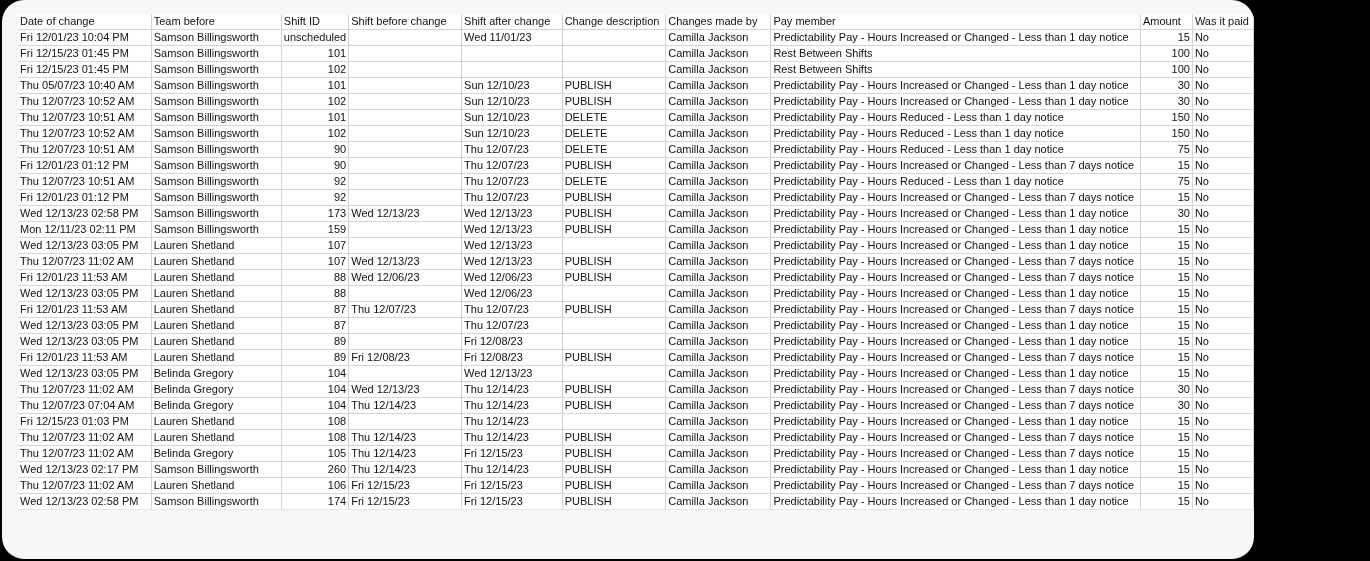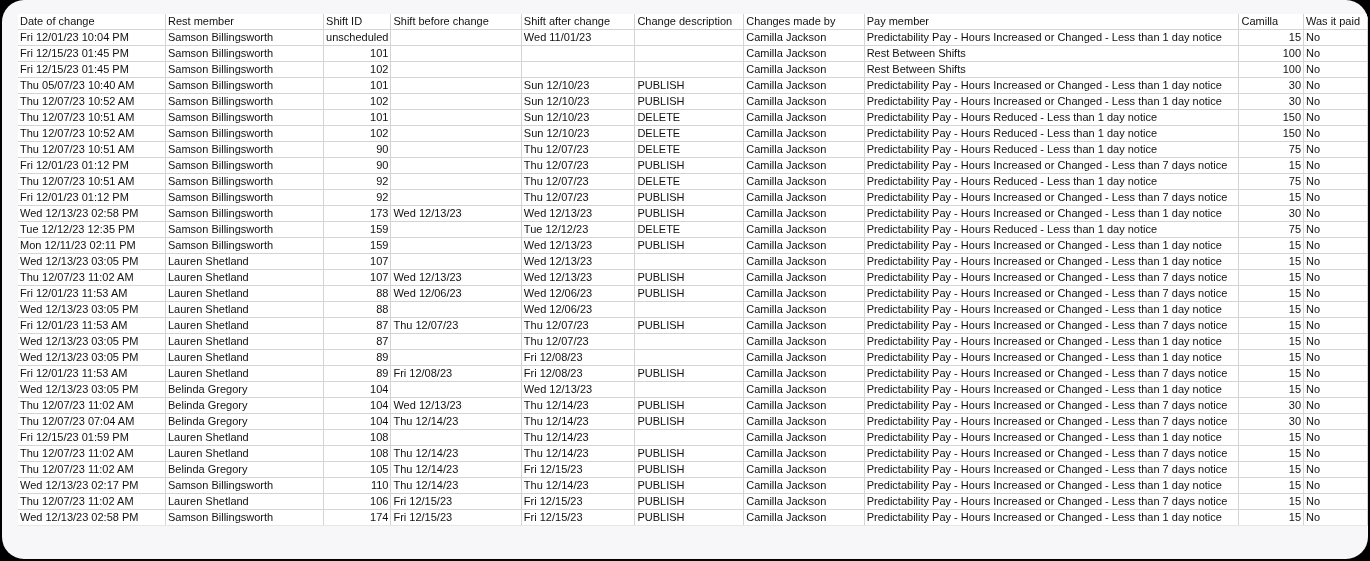--- a/index.html
+++ b/index.html
@@ -1,21 +1,21 @@
 <!DOCTYPE html>
 <html><head>
 <meta charset="utf-8">
 <style>
   html, body { margin: 0; padding: 0; }
   body {
     width: 1370px; height: 561px; background: #000; overflow: hidden;
     font-family: "Liberation Sans", "DejaVu Sans", sans-serif;
   }
   .frame {
-    position: absolute; left: 2px; top: 0; width: 1366px; height: 559px;
+    position: absolute; left: 2px; top: 0; width: 1252px; height: 559px;
     background: #f7f7f9; border-radius: 22px; overflow: hidden;
   }
   .sheet {
     position: absolute; left: 16px; top: 14px; background: #fff;
   }
   table { border-collapse: collapse; table-layout: fixed; }
   td, th {
     height: 15px; padding: 0 2px; font-size: 11px; line-height: 15px;
     color: #111; white-space: nowrap; overflow: hidden;
     border-right: 1px solid #d4d4d4; border-bottom: 1px solid #d4d4d4;
@@ -41,28 +41,28 @@
           <col style="width:114px">
           <col style="width:109px">
           <col style="width:121px">
           <col style="width:375px">
           <col style="width:65px">
           <col style="width:64px">
       </colgroup>
       <thead>
         <tr id="header-row">
             <th>Date of change</th>
-            <th>Rest member</th>
+            <th>Team before</th>
             <th>Shift ID</th>
             <th>Shift before change</th>
             <th>Shift after change</th>
             <th>Change description</th>
             <th>Changes made by</th>
             <th>Pay member</th>
-            <th>Camilla</th>
+            <th>Amount</th>
             <th>Was it paid</th>
           </tr>
       </thead>
       <tbody id="body-rows">
           <tr>
             <td>Fri 12/01/23 10:04 PM</td>
             <td>Samson Billingsworth</td>
             <td class="ovf"><span>unscheduled</span></td>
             <td></td>
             <td>Wed 11/01/23</td>
@@ -195,32 +195,20 @@
           <tr>
             <td>Wed 12/13/23 02:58 PM</td>
             <td>Samson Billingsworth</td>
             <td class="num">173</td>
             <td>Wed 12/13/23</td>
             <td>Wed 12/13/23</td>
             <td>PUBLISH</td>
             <td>Camilla Jackson</td>
             <td>Predictability Pay - Hours Increased or Changed - Less than 1 day notice</td>
             <td class="num">30</td>
-            <td>No</td>
-          </tr>
-          <tr>
-            <td>Tue 12/12/23 12:35 PM</td>
-            <td>Samson Billingsworth</td>
-            <td class="num">159</td>
-            <td></td>
-            <td>Tue 12/12/23</td>
-            <td>DELETE</td>
-            <td>Camilla Jackson</td>
-            <td>Predictability Pay - Hours Reduced - Less than 1 day notice</td>
-            <td class="num">75</td>
             <td>No</td>
           </tr>
           <tr>
             <td>Mon 12/11/23 02:11 PM</td>
             <td>Samson Billingsworth</td>
             <td class="num">159</td>
             <td></td>
             <td>Wed 12/13/23</td>
             <td>PUBLISH</td>
             <td>Camilla Jackson</td>
@@ -354,21 +342,21 @@
             <td class="num">104</td>
             <td>Thu 12/14/23</td>
             <td>Thu 12/14/23</td>
             <td>PUBLISH</td>
             <td>Camilla Jackson</td>
             <td>Predictability Pay - Hours Increased or Changed - Less than 7 days notice</td>
             <td class="num">30</td>
             <td>No</td>
           </tr>
           <tr>
-            <td>Fri 12/15/23 01:59 PM</td>
+            <td>Fri 12/15/23 01:03 PM</td>
             <td>Lauren Shetland</td>
             <td class="num">108</td>
             <td></td>
             <td>Thu 12/14/23</td>
             <td></td>
             <td>Camilla Jackson</td>
             <td>Predictability Pay - Hours Increased or Changed - Less than 1 day notice</td>
             <td class="num">15</td>
             <td>No</td>
           </tr>
@@ -392,21 +380,21 @@
             <td>Fri 12/15/23</td>
             <td>PUBLISH</td>
             <td>Camilla Jackson</td>
             <td>Predictability Pay - Hours Increased or Changed - Less than 7 days notice</td>
             <td class="num">15</td>
             <td>No</td>
           </tr>
           <tr>
             <td>Wed 12/13/23 02:17 PM</td>
             <td>Samson Billingsworth</td>
-            <td class="num">110</td>
+            <td class="num">260</td>
             <td>Thu 12/14/23</td>
             <td>Thu 12/14/23</td>
             <td>PUBLISH</td>
             <td>Camilla Jackson</td>
             <td>Predictability Pay - Hours Increased or Changed - Less than 1 day notice</td>
             <td class="num">15</td>
             <td>No</td>
           </tr>
           <tr>
             <td>Thu 12/07/23 11:02 AM</td>

